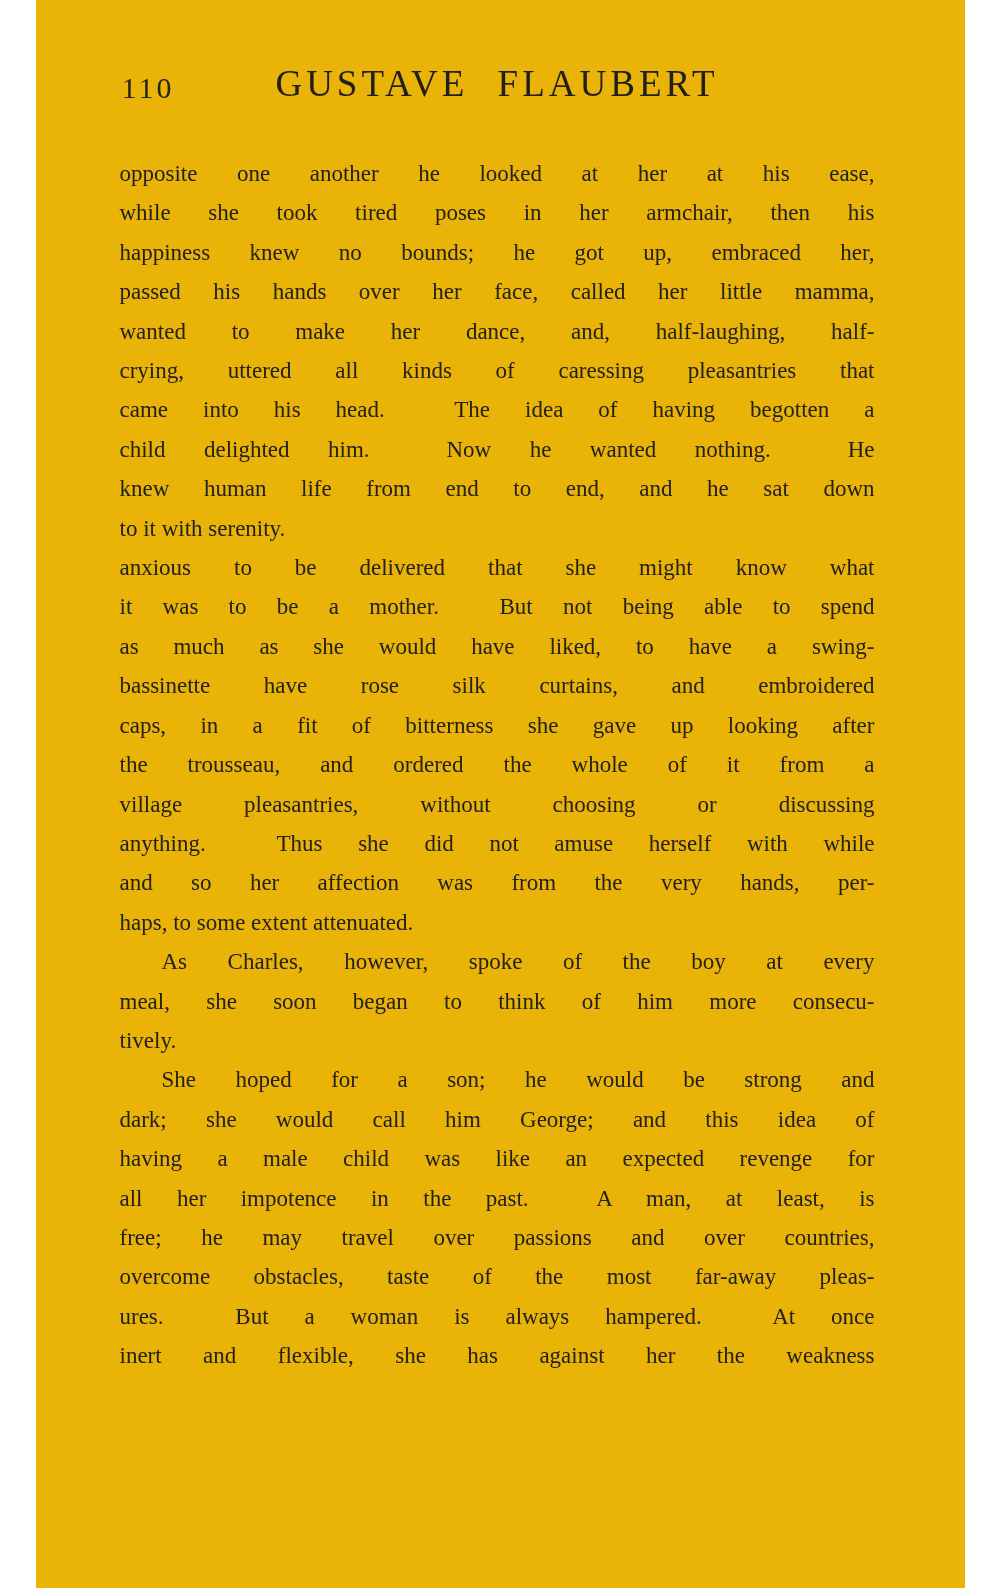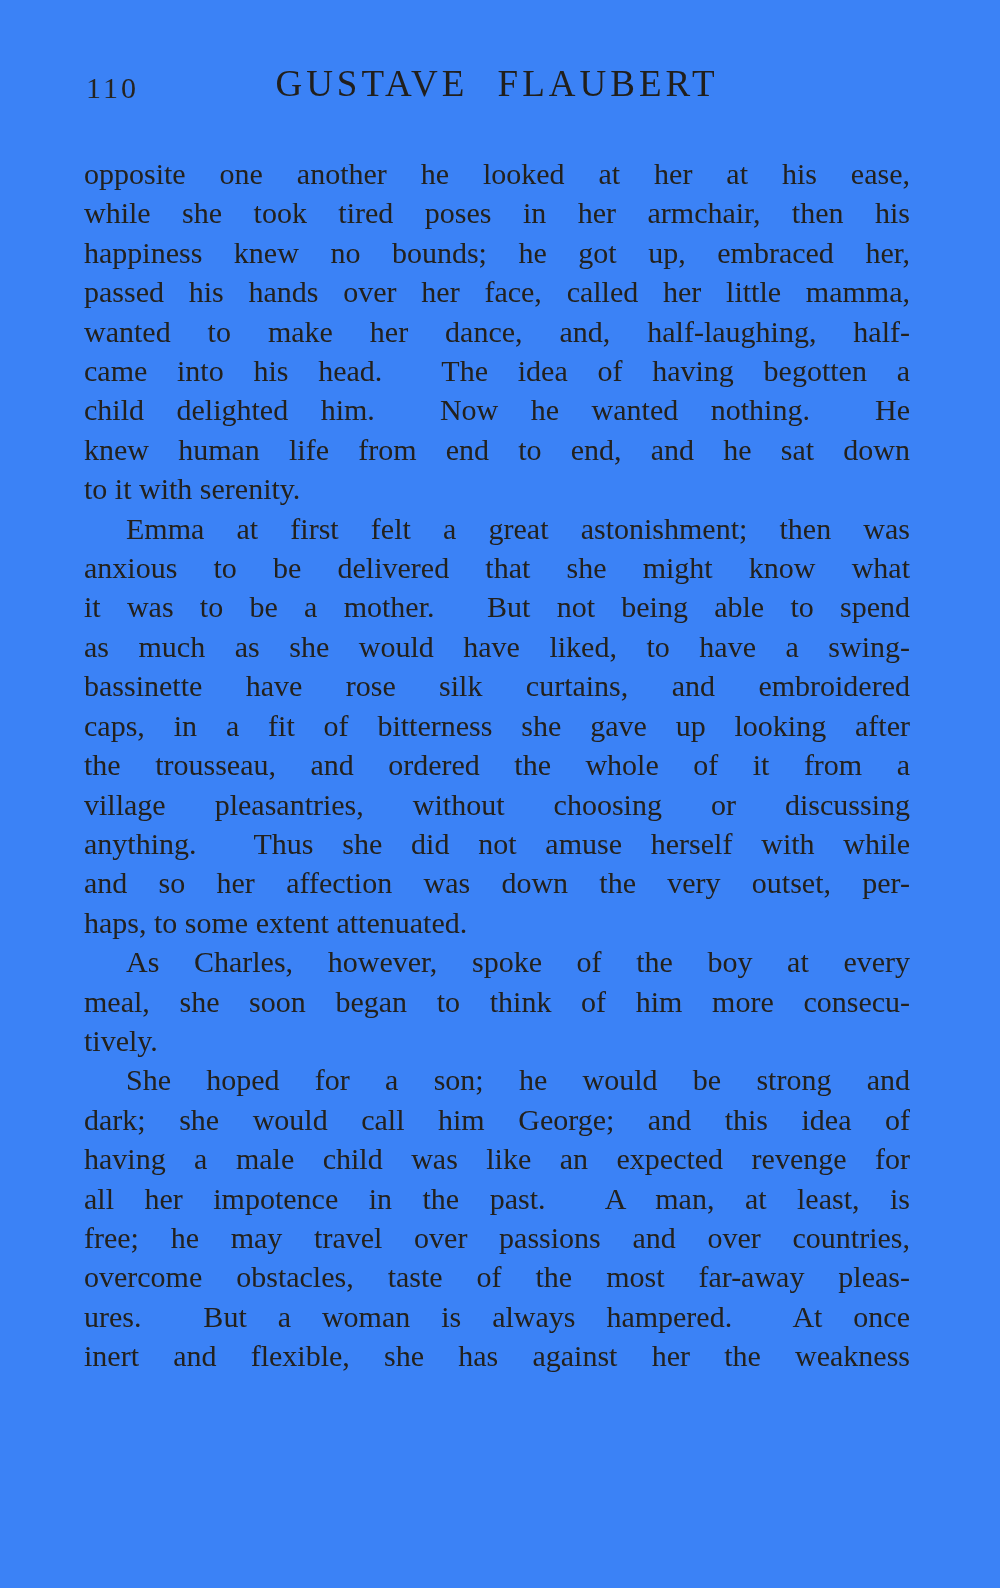--- a/index.html
+++ b/index.html
@@ -2,24 +2,24 @@
 <html><head>
 <meta charset="utf-8">
 <style>
   html, body {
     margin: 0;
     padding: 0;
     background: #ffffff;
   }
   .page {
     position: relative;
-    width: 1000px;
+    width: 929px;
     height: 1588px;
     margin: 0 auto;
-    background: #3b82f6;
+    background: #eab308;
     color: #1f1d1a;
     font-family: "Liberation Serif", "DejaVu Serif", serif;
     box-sizing: border-box;
     padding: 62px 90px 0 84px;
     overflow: hidden;
   }
   .page-header {
     position: relative;
     height: 52px;
     margin-bottom: 40px;
@@ -33,21 +33,21 @@
     color: #262420;
   }
   .page-title {
     text-align: center;
     font-size: 37px;
     letter-spacing: 4px;
     word-spacing: 16px;
     color: #211f1c;
   }
   .text-body {
-    font-size: 30px;
+    font-size: 23px;
     line-height: 39.4px;
     color: #23211d;
   }
   .line {
     text-align: justify;
     text-align-last: justify;
     white-space: pre-wrap;
   }
   .line.lastline {
     text-align-last: left;
@@ -68,37 +68,37 @@
   </div>
 
   <div class="text-body">
 
     <div class="paragraph">
       <div class="line">opposite one another he looked at her at his ease,</div>
       <div class="line">while she took tired poses in her armchair, then his</div>
       <div class="line">happiness knew no bounds; he got up, embraced her,</div>
       <div class="line">passed his hands over her face, called her little mamma,</div>
       <div class="line">wanted to make her dance, and, half-laughing, half-</div>
+      <div class="line">crying, uttered all kinds of caressing pleasantries that</div>
       <div class="line">came into his head.  The idea of having begotten a</div>
       <div class="line">child delighted him.  Now he wanted nothing.  He</div>
       <div class="line">knew human life from end to end, and he sat down</div>
       <div class="line lastline">to it with serenity.</div>
     </div>
 
     <div class="paragraph">
-      <div class="line indent">Emma at first felt a great astonishment; then was</div>
       <div class="line">anxious to be delivered that she might know what</div>
       <div class="line">it was to be a mother.  But not being able to spend</div>
       <div class="line">as much as she would have liked, to have a swing-</div>
       <div class="line">bassinette have rose silk curtains, and embroidered</div>
       <div class="line">caps, in a fit of bitterness she gave up looking after</div>
       <div class="line">the trousseau, and ordered the whole of it from a</div>
       <div class="line">village pleasantries, without choosing or discussing</div>
       <div class="line">anything.  Thus she did not amuse herself with while</div>
-      <div class="line">and so her affection was down the very outset, per-</div>
+      <div class="line">and so her affection was from the very hands, per-</div>
       <div class="line lastline">haps, to some extent attenuated.</div>
     </div>
 
     <div class="paragraph">
       <div class="line indent">As Charles, however, spoke of the boy at every</div>
       <div class="line">meal, she soon began to think of him more consecu-</div>
       <div class="line lastline">tively.</div>
     </div>
 
     <div class="paragraph">

